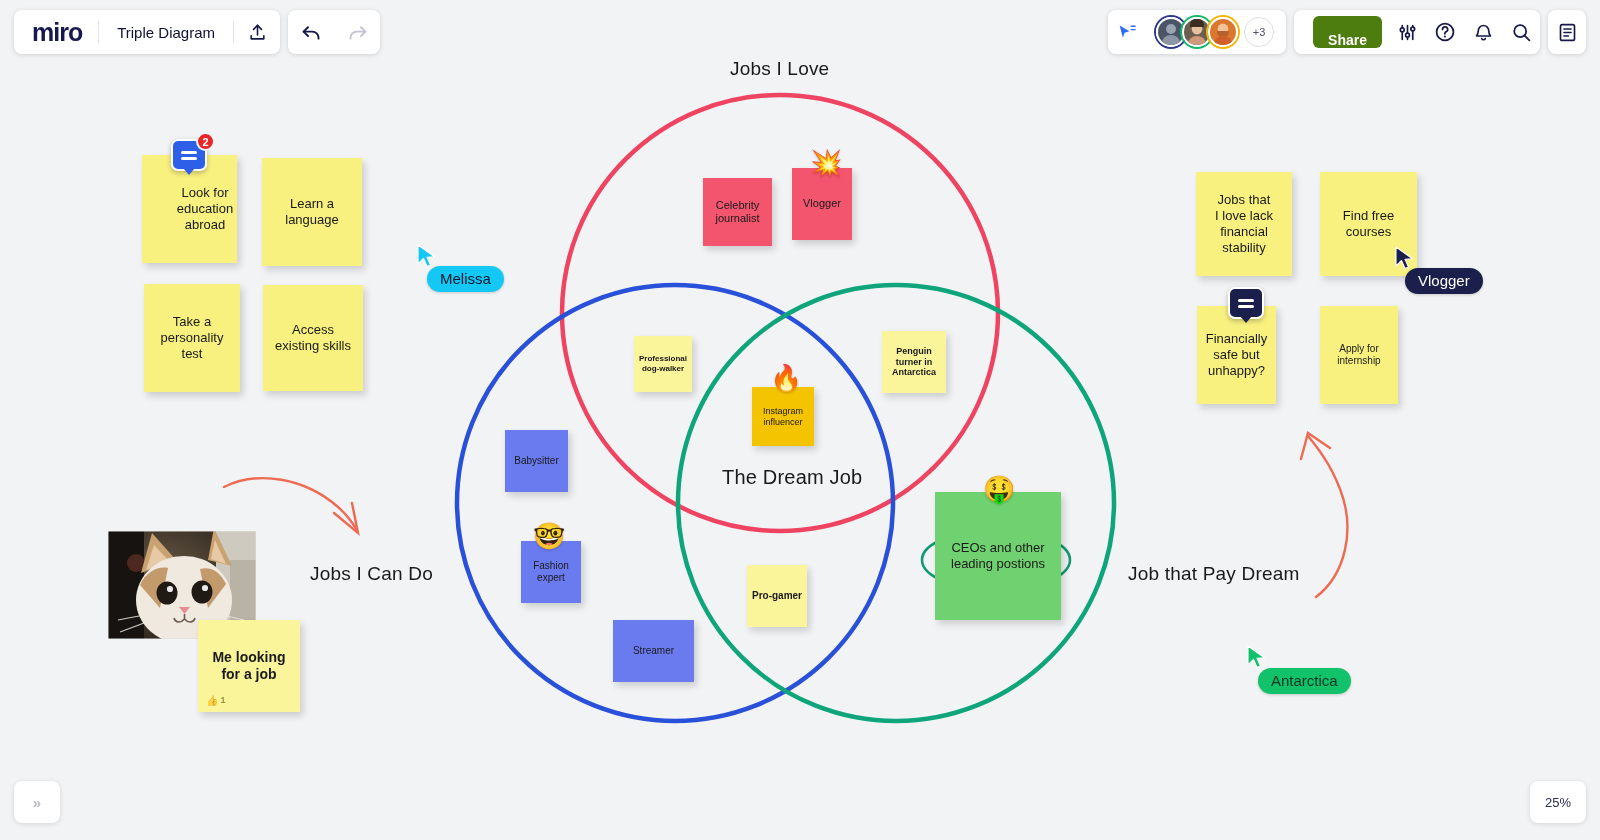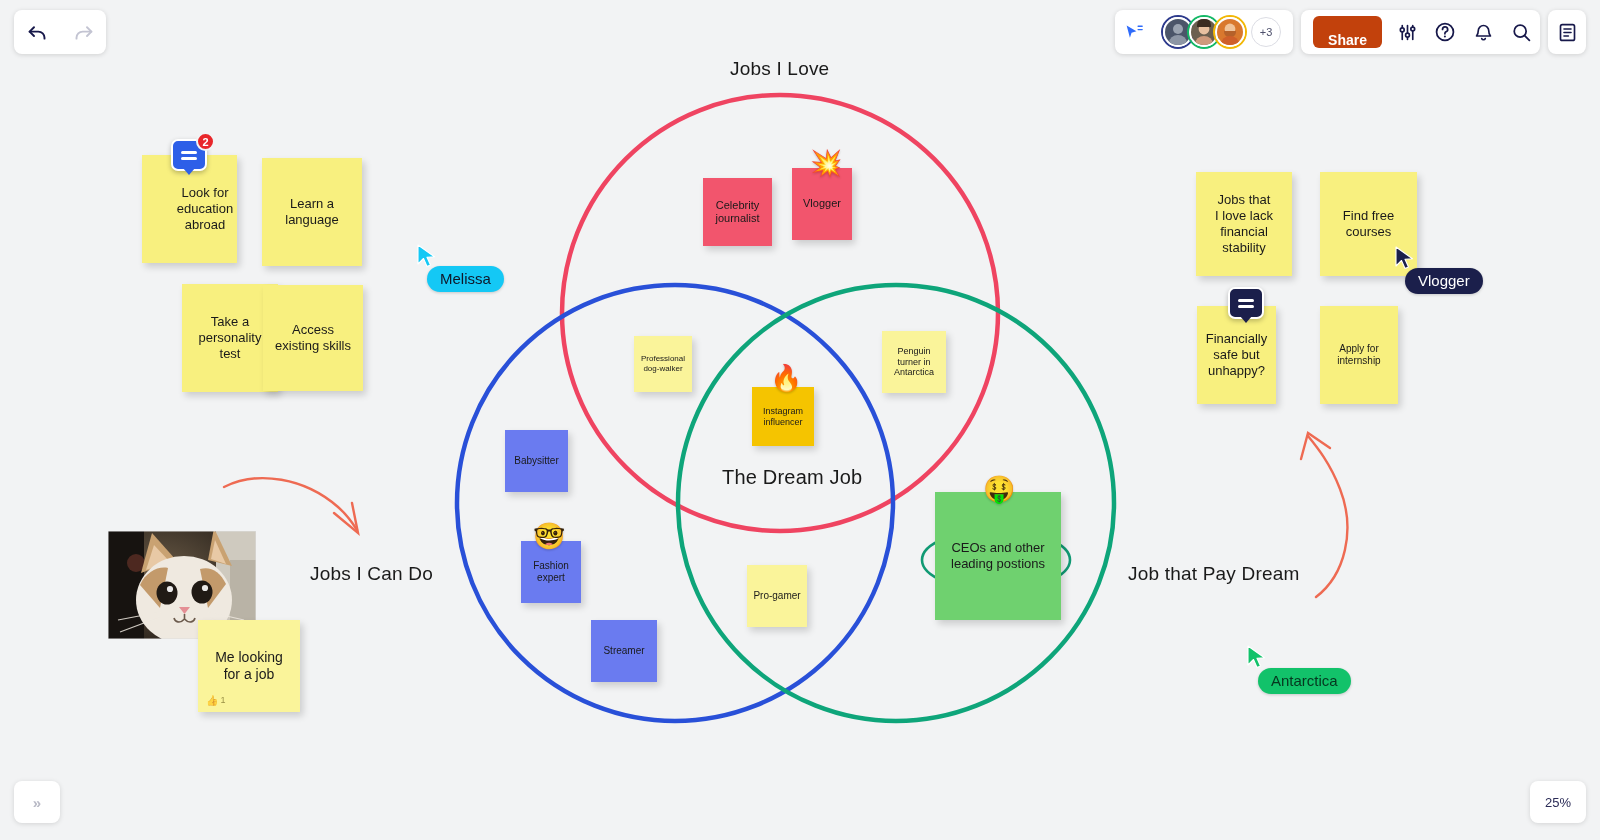--- a/index.html
+++ b/index.html
@@ -32,21 +32,21 @@
     text-align: center;
     color: #1a1a1a;
     font-family: "Liberation Sans", sans-serif;
     box-shadow: 3px 4px 7px rgba(0,0,0,.16);
     padding: 5px;
     line-height: 1.22;
   }
   .sticky span { display: block; }
 
   .s-yellow { background: #f8f07f; }
-  .s-yellow-pale { background: #faf49a; }
+  .s-yellow-pale { background: #faf49a; font-weight: bold; }
   .s-pink { background: #f2556d; }
   .s-blue { background: #6a7bf0; }
   .s-green { background: #6fd16f; }
   .s-gold  { background: #f5c400; }
 
   
   .emoji-badge {
     position: absolute;
     font-size: 26px;
     line-height: 1;
@@ -165,27 +165,27 @@
   .av-ring-navy  { box-shadow: 0 0 0 2px #2d3a8c; }
   .av-ring-green { box-shadow: 0 0 0 2px #14b866; }
   .av-ring-gold  { box-shadow: 0 0 0 2px #f2b705; }
   .avatar-more {
     width: 30px; height: 30px; border-radius: 50%;
     border: 1px solid #dcdde4; background: #fff;
     display: flex; align-items: center; justify-content: center;
     font-size: 11px; color: #4d4f6b; margin-left: 6px;
   }
   .share-btn {
-    background: #c2410c; color: #fff;
+    background: #4d7c0f; color: #fff;
     border: none; border-radius: 6px;
     height: 30px; padding: 16px 15px;
     font-size: 14px; font-family: "Liberation Sans", sans-serif;
     font-weight: bold;
     cursor: pointer;
-    margin: 0 6px 0 12px;
+    margin: 0 6px 0 19px;
   }
   .icon-btn {
     width: 38px; height: 44px;
     display: flex; align-items: center; justify-content: center;
     cursor: pointer;
   }
 
   
   .bottom-left {
     position: absolute; left: 14px; bottom: 17px;
@@ -280,21 +280,21 @@
   <div class="region-label" style="left:1128px; top:563px;">Job that Pay Dream</div>
   <div class="region-label" style="left:722px; top:466px; font-size:20px;">The Dream Job</div>
 
   <div id="sticky-layer">
       <div class="sticky s-yellow" style="left: 142px; top: 155px; width: 95px; height: 108px; font-size: 13px; padding-left: 36px;">
         <span>Look for<br>education<br>abroad</span>
       </div>
       <div class="sticky s-yellow" style="left: 262px; top: 158px; width: 100px; height: 108px; font-size: 13px;">
         <span>Learn a<br>language</span>
       </div>
-      <div class="sticky s-yellow" style="left: 144px; top: 284px; width: 96px; height: 108px; font-size: 13px; margin-left: 38px;">
+      <div class="sticky s-yellow" style="left: 144px; top: 284px; width: 96px; height: 108px; font-size: 13px;">
         <span>Take a<br>personality<br>test</span>
       </div>
       <div class="sticky s-yellow" style="left: 263px; top: 285px; width: 100px; height: 106px; font-size: 13px;">
         <span>Access<br>existing skills</span>
       </div>
       <div class="sticky s-yellow" style="left: 1196px; top: 172px; width: 96px; height: 104px; font-size: 13px;">
         <span>Jobs that<br>I love lack<br>financial<br>stability</span>
       </div>
       <div class="sticky s-yellow" style="left: 1320px; top: 172px; width: 97px; height: 104px; font-size: 13px;">
         <span>Find free<br>courses</span>
@@ -329,21 +329,21 @@
         <span>Instagram<br>influencer</span>
         <div class="emoji-badge" style="left: 18px; top: -22px;">🔥</div>
       </div>
       <div class="sticky s-blue" style="left: 505px; top: 430px; width: 63px; height: 62px; font-size: 10px;">
         <span>Babysitter</span>
       </div>
       <div class="sticky s-blue" style="left: 521px; top: 541px; width: 60px; height: 62px; font-size: 10px;">
         <span>Fashion<br>expert</span>
         <div class="emoji-badge" style="left: 12px; top: -18px;">🤓</div>
       </div>
-      <div class="sticky s-blue" style="left: 591px; top: 620px; width: 66px; height: 62px; font-size: 10px;">
+      <div class="sticky s-blue" style="left: 613px; top: 620px; width: 81px; height: 62px; font-size: 10px;">
         <span>Streamer</span>
       </div>
       <div class="sticky s-yellow-pale" style="left: 747px; top: 565px; width: 60px; height: 62px; font-size: 10px;">
         <span>Pro-gamer</span>
       </div>
       <div class="sticky s-green" style="left: 935px; top: 492px; width: 126px; height: 128px; font-size: 13px;">
         <span>CEOs and other<br>leading postions</span>
         <div class="emoji-badge" style="left: 48px; top: -16px;">🤑</div>
       </div>
     </div>
@@ -379,20 +379,33 @@
       </div>
       <div class="cursor-wrap" style="left: 0px; top: 0px;">
         <div class="cursor-arrow" style="left: 1246px; top: 645px;"><svg width="22" height="24" viewBox="0 0 22 24">
             <path d="M2 1 L2 20 L7.5 14.5 L11 22.5 L14.5 21 L11 13.2 L18.5 12.8 Z" fill="#12c26a" stroke="#ffffff" stroke-width="1.1" stroke-linejoin="round"></path>
           </svg></div>
         <div class="cursor-name name-alexander" style="left: 1258px; top: 668px;">Antarctica</div>
       </div>
     </div>
 
   <div class="top-left-group">
+    <div class="panel">
+      <div class="logo">miro</div>
+      <div class="divider-v"></div>
+      <div class="board-title">Triple Diagram</div>
+      <div class="divider-v"></div>
+      <div class="tb-btn">
+        <svg width="19" height="19" viewBox="0 0 24 24" fill="none" stroke="#17184a" stroke-width="2" stroke-linecap="round" stroke-linejoin="round">
+          <path d="M12 3v12"></path>
+            <path d="M7 8l5-5 5 5"></path>
+            <path d="M4 16v4h16v-4"></path>
+        </svg>
+      </div>
+    </div>
     <div class="panel">
       <div class="tb-btn">
         <svg width="21" height="21" viewBox="0 0 24 24" fill="none" stroke="#17184a" stroke-width="2.2" stroke-linecap="round" stroke-linejoin="round">
           <path d="M8 6L3 11l5 5"></path>
             <path d="M3 11h10a7 7 0 0 1 7 7v1"></path>
         </svg>
       </div>
       <div class="tb-btn">
         <svg width="21" height="21" viewBox="0 0 24 24" fill="none" stroke="#c3c4d2" stroke-width="2.2" stroke-linecap="round" stroke-linejoin="round">
           <path d="M16 6l5 5-5 5"></path>

